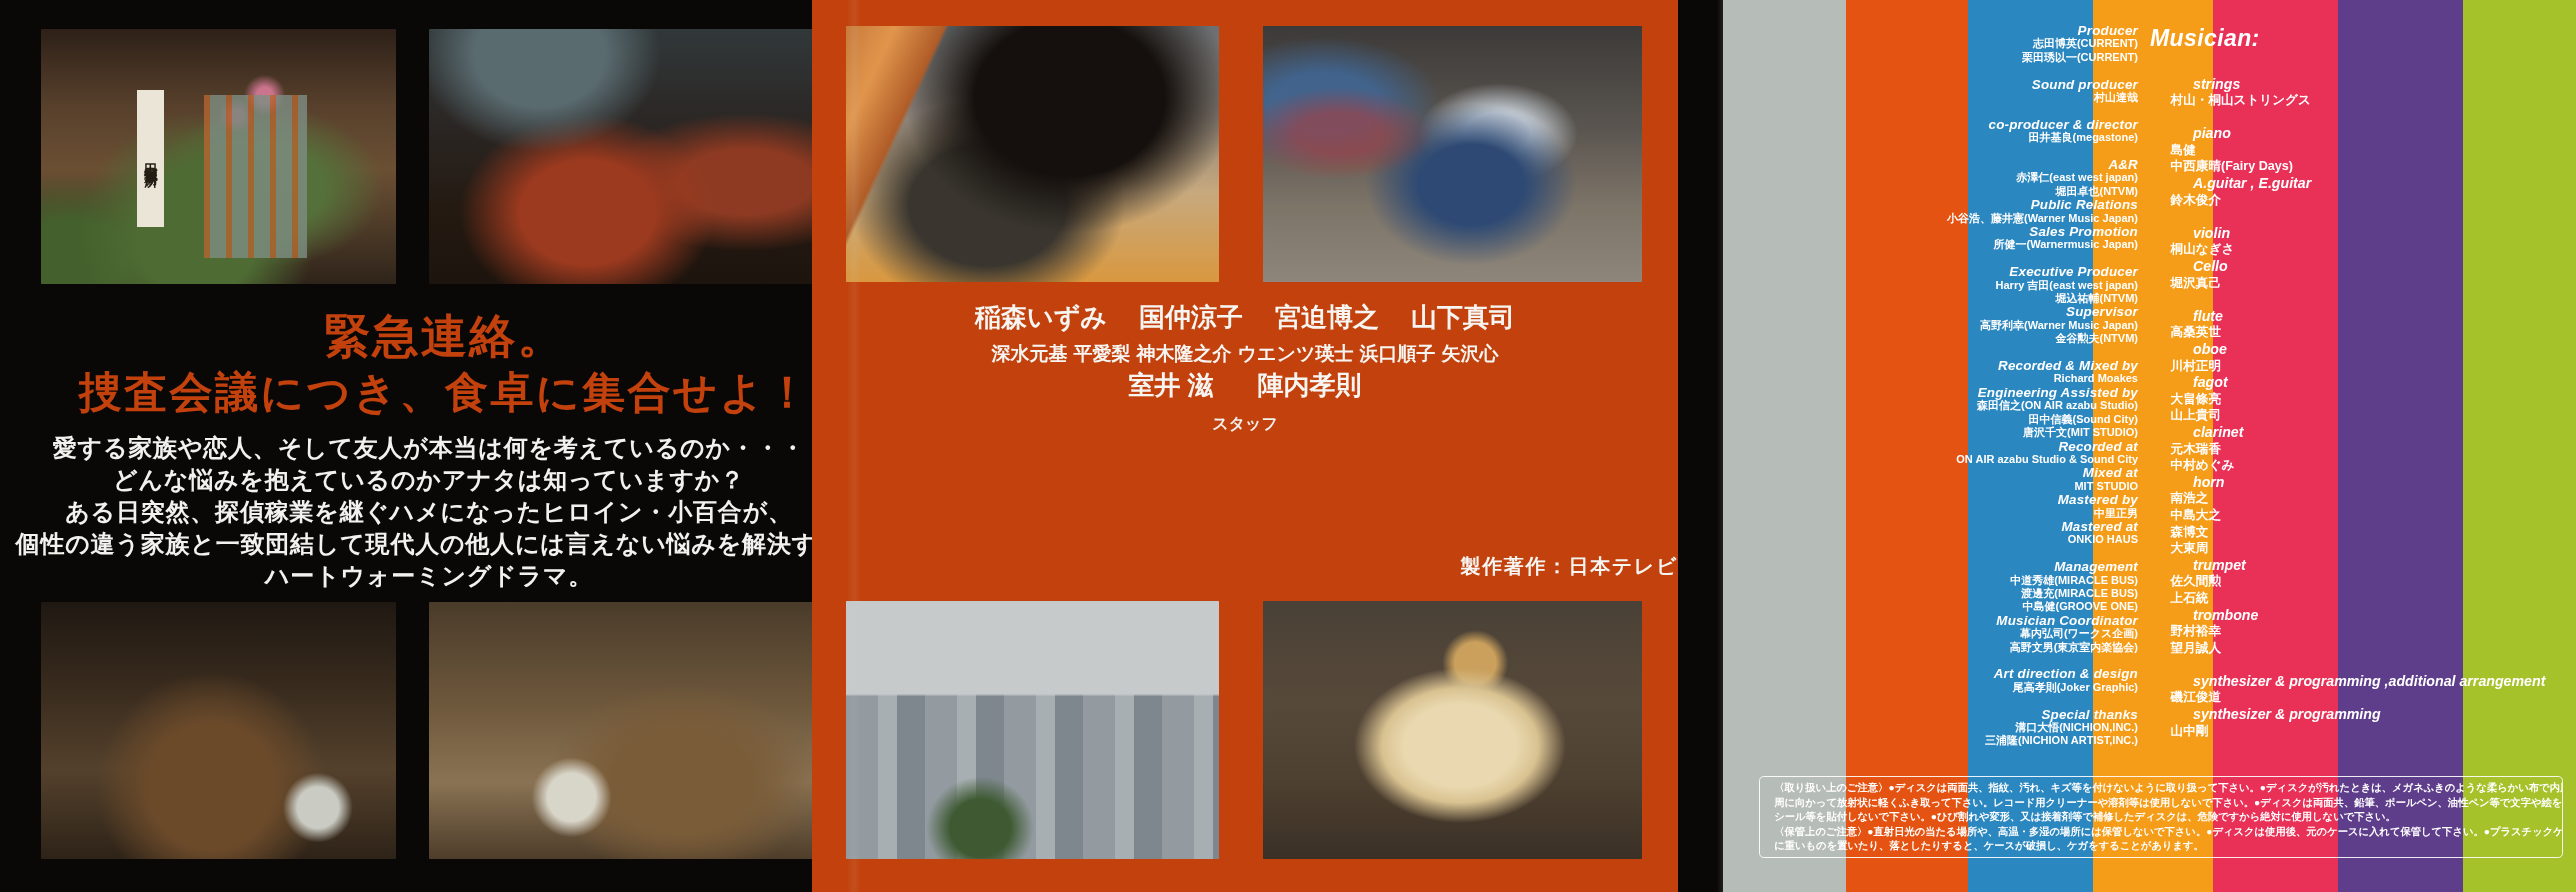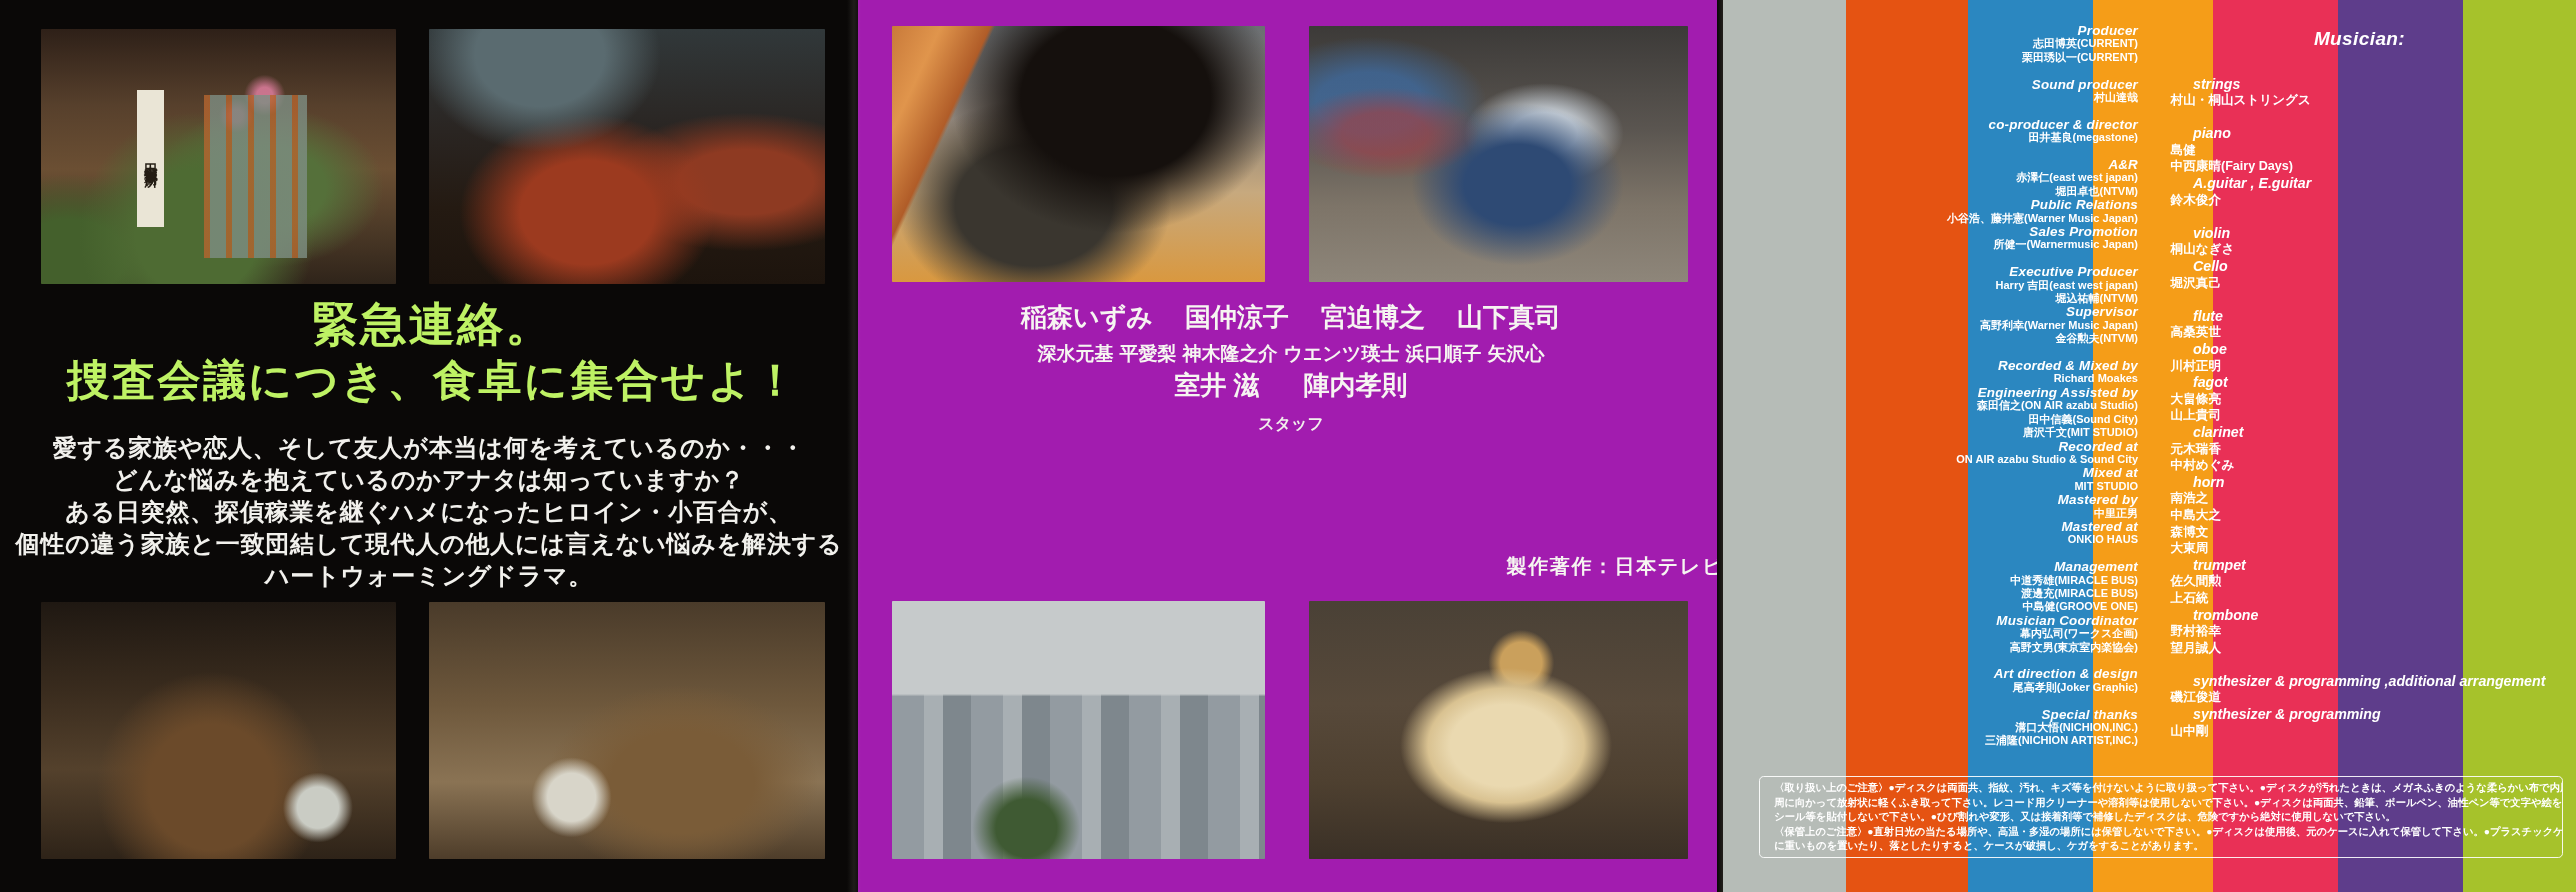--- a/index.html
+++ b/index.html
@@ -1,20 +1,20 @@
 <!DOCTYPE html>
 <html style="font-size:12.6px"><head>
 <meta charset="utf-8">
 <style>
   html,body{margin:0;padding:0;background:#000;}
   #canvas{position:relative;width:2576px;height:892px;overflow:hidden;
           font-family:"Liberation Sans",sans-serif;background:#0a0807;}
   .page{position:absolute;top:0;height:892px;}
   .page-left{left:0;width:858px;background:#0a0807;}
-  .page-center{left:858px;width:866px;background:#a21caf;}
+  .page-center{left:812px;width:866px;background:#c2410c;}
   .page-right{left:1723px;width:853px;background:#404040;}
   .fold{position:absolute;left:847px;top:0;width:14.2px;height:892px;
         background:linear-gradient(90deg,rgba(0,0,0,0),rgba(210,205,195,.10),rgba(0,0,0,0));}
   .seam{position:absolute;left:1717px;top:0;width:6.3px;height:892px;
         background:linear-gradient(90deg,#0a0807,#23201c);}
 
   
   .stripe{position:absolute;top:0;height:892px;}
   .s1{left:0;width:123px;}  .s2{left:123px;width:122px;} .s3{left:245px;width:125px;}
   .s4{left:370px;width:120px;} .s5{left:490px;width:125px;} .s6{left:615px;width:125px;}
@@ -62,22 +62,22 @@
     linear-gradient(180deg,#c6cacb 0 36%,rgba(198,202,203,0) 37%),
     radial-gradient(ellipse at 36% 88%,#3f5a33 0 9%,transparent 16%),
     repeating-linear-gradient(90deg,#939ba1 0 32px,#a8afb3 32px 51px,#7e878d 51px 79px),
     linear-gradient(180deg,#b8bcbf 0%,#8f979c 60%,#55504a 90%,#352f28 100%);}
   #ph-dog{left:451px;top:601px;width:379px;height:258px;background:
     radial-gradient(ellipse at 52% 56%,#ead9b0 0 20%,#d9c291 28%,transparent 38%),
     radial-gradient(circle at 56% 24%,#caa05c 0 20.6px,transparent 33px),
     linear-gradient(180deg,#4a4136 0%,#57493a 40%,#4e4030 70%,#3a3026 100%);}
 
   
-  .headline{position:absolute;left:0;top:296px;width:858px;margin:4px;text-align:center;
-            color:#bef264;font-weight:bold;letter-spacing:2.4px;}
+  .headline{position:absolute;left:0;top:296px;width:858px;margin:16px;text-align:center;
+            color:#c2410c;font-weight:bold;letter-spacing:2.4px;}
   .headline .l1{display:block;font-size:46px;line-height:49px;}
   .headline .l2{display:block;font-size:43px;line-height:47px;margin-top:8px;}
   .synopsis{position:absolute;left:0;top:432px;width:858px;text-align:center;color:#f2f1ed;}
   .syn-line{font-size:24px;line-height:32px;font-weight:bold;letter-spacing:0.8px;}
 
   
   .cast-row{position:absolute;left:0;width:866px;display:flex;justify-content:center;
             color:#f6f5f1;font-weight:bold;}
   .cast-1{top:300px;gap:32px;font-size:26px;}
   .cast-2{top:341px;gap:6px;font-size:19px;}
@@ -90,22 +90,22 @@
                      color:#f6f5f1;font-size:20px;font-weight:bold;letter-spacing:1.6px;}
 
   
   .credits{position:absolute;left:79px;top:24px;width:336px;text-align:right;color:#fff;}
   .credit-label{font-style:italic;font-weight:bold;font-size:13.4px;line-height:13.4px;
                 letter-spacing:0.2px;white-space:nowrap;}
   .credit-name{font-weight:bold;font-size:11px;line-height:13.4px;white-space:nowrap;}
   .credits .gap-top{margin-top:13.4px;}
 
   .musicians{position:absolute;left:427px;top:28.5px;width:419px;color:#fff;}
-  .mus-heading{font-style:italic;font-weight:bold;font-size:19px;line-height:19px;
-               letter-spacing:0.4px;margin-bottom:28px;text-align:center;}
+  .mus-heading{font-style:italic;font-weight:bold;font-size:23px;line-height:19px;
+               letter-spacing:0.4px;margin-bottom:28px;}
   .mus-label{font-style:italic;font-weight:bold;font-size:14.2px;line-height:16.6px;white-space:nowrap;margin-left:43px;}
   .mus-name{font-weight:bold;font-size:12.6px;line-height:16.6px;padding-left:20.6px;white-space:nowrap;}
   .musicians .gap-top{margin-top:16.6px;}
 
   
   .notice{position:absolute;left:36px;top:776px;width:804px;height:82px;box-sizing:border-box;
           border:0.8px solid rgba(255,255,255,.9);border-radius:4.7px;padding:4px 14.2px;
           color:#fff;overflow:hidden;}
   .notice-line{font-size:10.3px;line-height:14.6px;font-weight:bold;white-space:nowrap;}
 </style>

